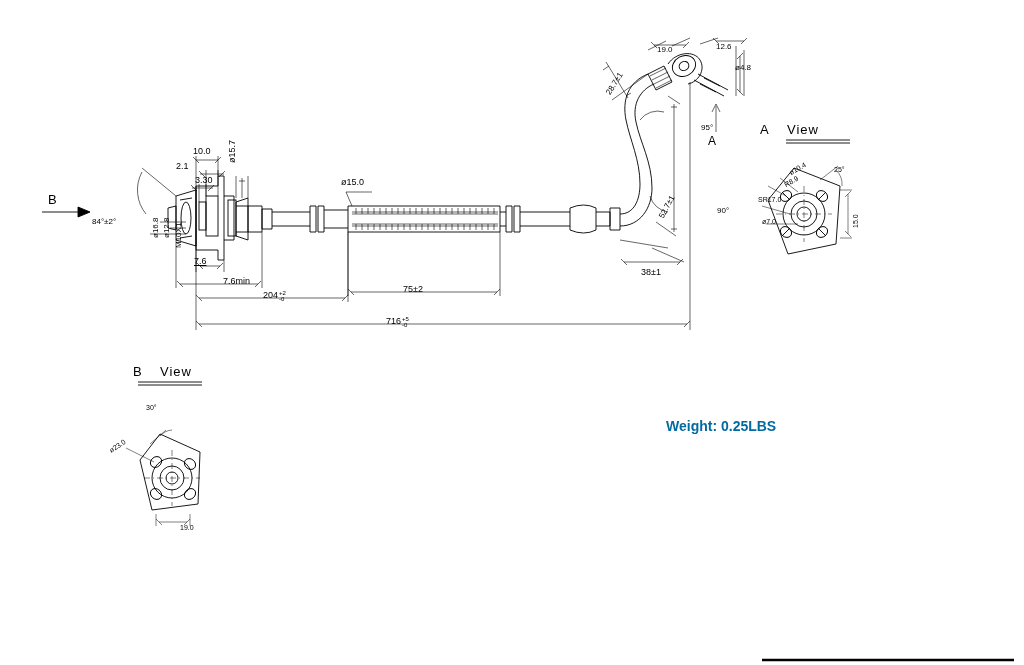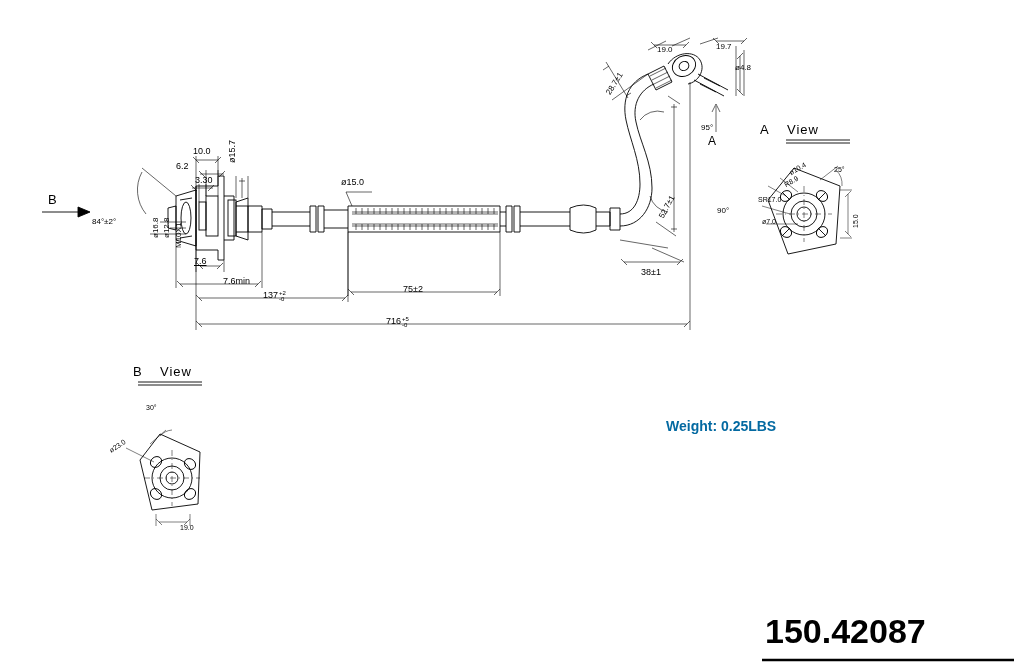--- a/index.html
+++ b/index.html
@@ -282,42 +282,42 @@
       <g>
         <path d="M42 212 L86 212"></path>
         <path d="M78 207 L90 212 L78 217 Z" fill="#000"></path>
       </g>
 
       <path d="M762 660 L1014 660" stroke-width="2.5"></path>
     </g>
   </svg>
 
   <div class="lbl" style="left:193px; top:147px;">10.0</div>
-  <div class="lbl" style="left:176px; top:162px;">6.2</div>
+  <div class="lbl" style="left:176px; top:162px;">2.1</div>
   <div class="lbl" style="left:152px; top:176px;margin-left:43px;">3.30</div>
   <div class="lbl" style="left:228px; top:163px; transform:rotate(-90deg); transform-origin: left top;">ø15.7</div>
   <div class="lbl small" style="left:92px; top:218px;">84°±2°</div>
   <div class="lbl small" style="left:152px; top:238px; transform:rotate(-90deg); transform-origin: left top;">ø16.8</div>
   <div class="lbl small" style="left:163px; top:238px; transform:rotate(-90deg); transform-origin: left top;">ø12.8</div>
   <div class="lbl small" style="left:175px; top:248px; transform:rotate(-90deg); transform-origin: left top;">M10X1</div>
   <div class="lbl" style="left:194px; top:257px;text-decoration:underline;">7.6</div>
   <div class="lbl" style="left:223px; top:277px;">7.6min</div>
 
   <div class="lbl" style="left:341px; top:178px;">ø15.0</div>
   <div class="lbl" style="left:263px; top:290px;">
-    <span>137</span><span class="frac"><span>+2</span><span>-0</span></span>
+    <span>204</span><span class="frac"><span>+2</span><span>-0</span></span>
   </div>
   <div class="lbl" style="left:403px; top:285px;">75±2</div>
   <div class="lbl" style="left:386px; top:316px;">
     <span>716</span><span class="frac"><span>+5</span><span>-0</span></span>
   </div>
   <div class="lbl" style="left:641px; top:268px;">38±1</div>
 
   <div class="lbl small" style="left:657px; top:46px;">19.0</div>
-  <div class="lbl small" style="left:716px; top:43px;">19.7</div>
+  <div class="lbl small" style="left:716px; top:43px;">12.6</div>
   <div class="lbl small" style="left:735px; top:64px;">ø4.8</div>
   <div class="lbl small" style="left:605px; top:92px; transform:rotate(-58deg); transform-origin: left top;">28.7±1</div>
   <div class="lbl small" style="left:673px; top:124px;margin-left:28px;">95°</div>
   <div class="lbl small" style="left:658px; top:216px; transform:rotate(-62deg); transform-origin: left top;">52.7±1</div>
   <div class="lbl small" style="left:673px; top:207px;margin-left:44px;">90°</div>
 
   <div class="viewlbl" style="left:708px; top:134px; font-size:12px;">A</div>
   <div class="viewlbl" style="left:48px; top:192px; font-size:13px;">B</div>
 
   <div class="viewlbl" style="left:760px; top:122px;">A</div>
@@ -330,15 +330,14 @@
   <div class="lbl tiny" style="left:852px; top:228px; transform:rotate(-90deg); transform-origin: left top;">15.0</div>
 
   <div class="viewlbl" style="left:133px; top:364px;">B</div>
   <div class="viewlbl" style="left:160px; top:364px;">View</div>
   <div class="lbl tiny" style="left:146px; top:404px;">30°</div>
   <div class="lbl tiny" style="left:108px; top:448px; transform:rotate(-34deg); transform-origin: left top;">ø23.0</div>
   <div class="lbl tiny" style="left:180px; top:524px;">19.0</div>
 
   <div class="weight" style="left:666px; top:418px;">Weight: 0.25LBS</div>
 
-  <div class="partno" style="left:765px; top:612px;">150.42087</div>
 
 </div>
 
 </body></html>

